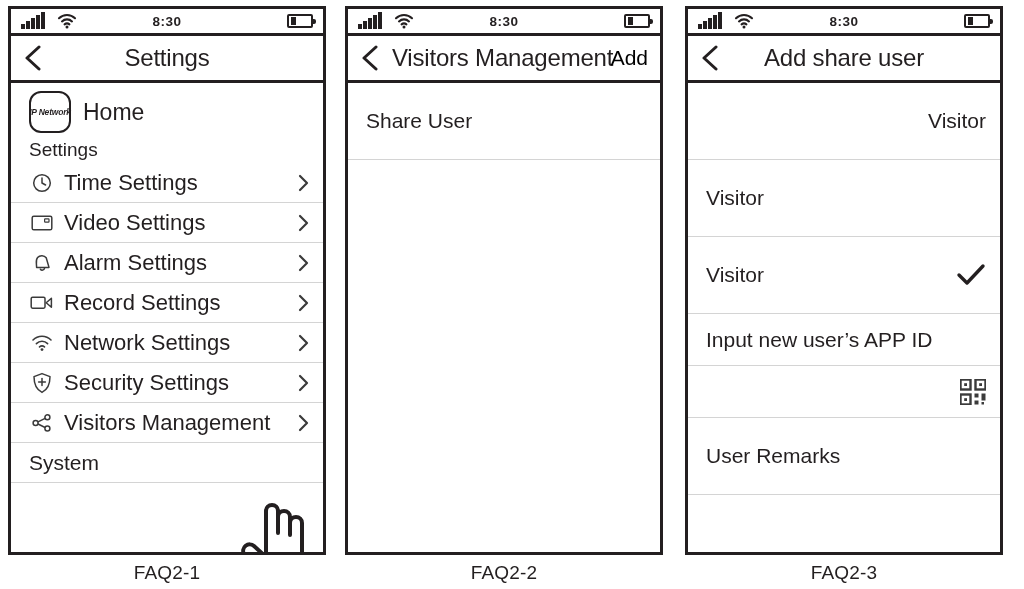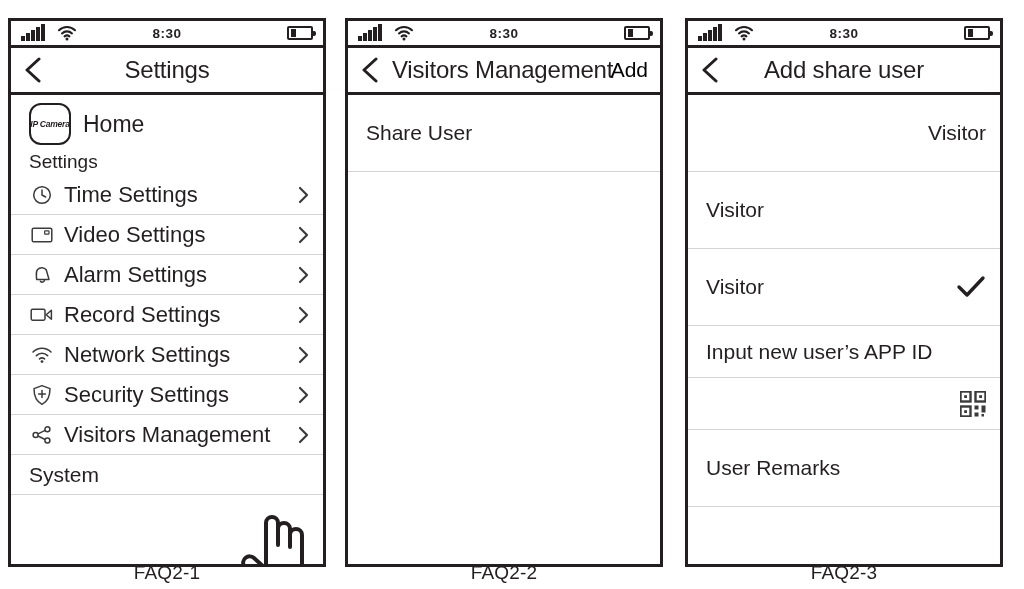--- a/index.html
+++ b/index.html
@@ -18,21 +18,21 @@
 
   .stage {
     position: relative;
     width: 1024px;
     height: 589px;
   }
 
   
   .panel {
     position: absolute;
-    top: 18px;
+    top: 6px;
     width: 318px;
     height: 549px;
     border: 3px solid #231f20;
     box-sizing: border-box;
     background: #fff;
     display: flex;
     flex-direction: column;
     justify-content: flex-end;
   }
   #panel-1 { left: 8px; }
@@ -274,21 +274,21 @@
           <polyline points="16,2 4,13 16,24" fill="none" stroke="#231f20" stroke-width="3" stroke-linecap="round" stroke-linejoin="round"></polyline>
         </svg>
       </span>
       <div class="nav-title">Settings</div>
     </div>
 
     <div class="screen">
 
       <div class="home-row">
         <span class="cam-badge">
-          <span>IP Camera</span>
+          <span>IP Network</span>
         </span>
         <span class="home-label">Home</span>
       </div>
 
       <div class="group-label">Settings</div>
 
       <div class="list-row">
         <span class="row-icon">
           <svg width="20" height="20" viewBox="0 0 20 20">
             <circle cx="10" cy="10" r="8.3" fill="none" stroke="#3b3b3b" stroke-width="1.5"></circle>

